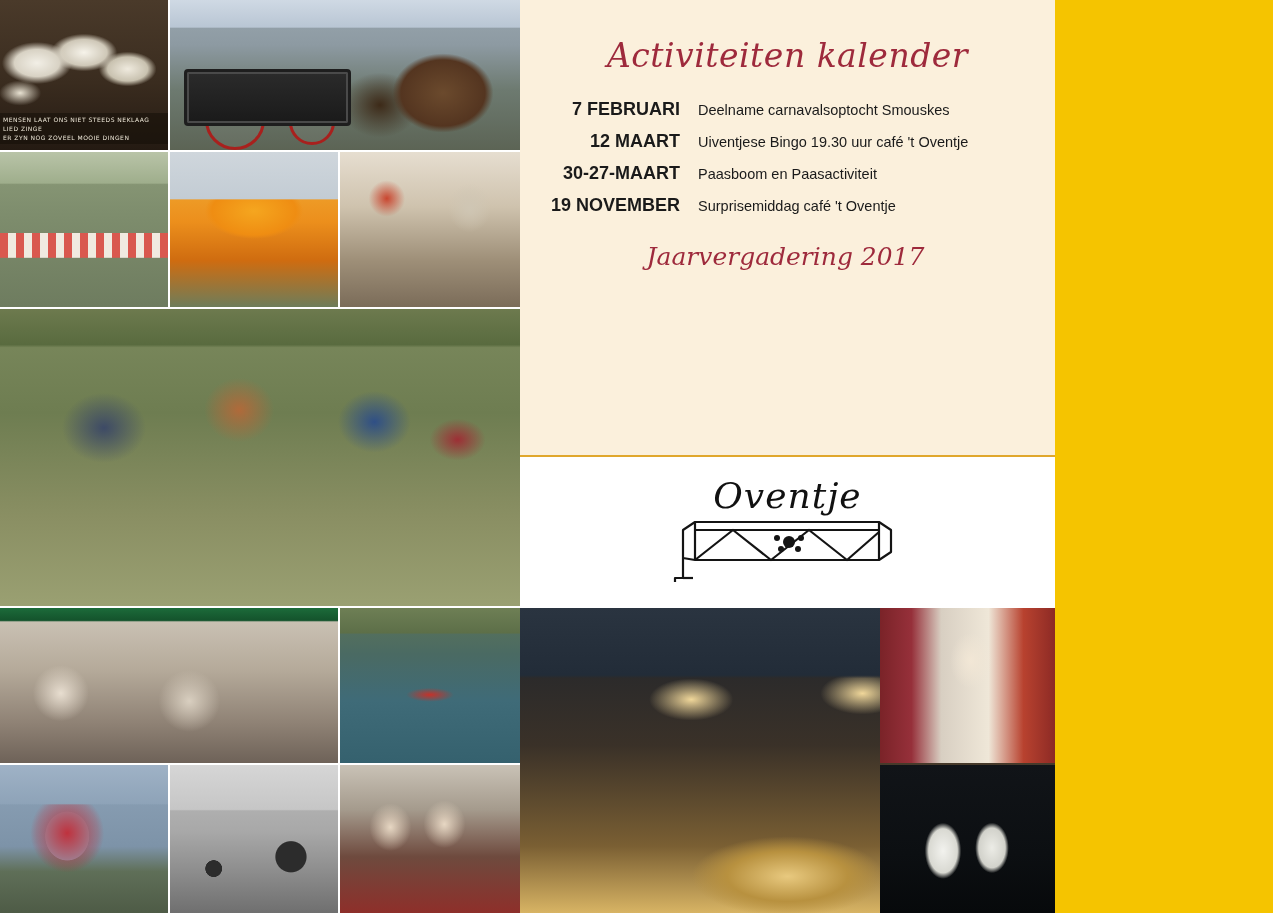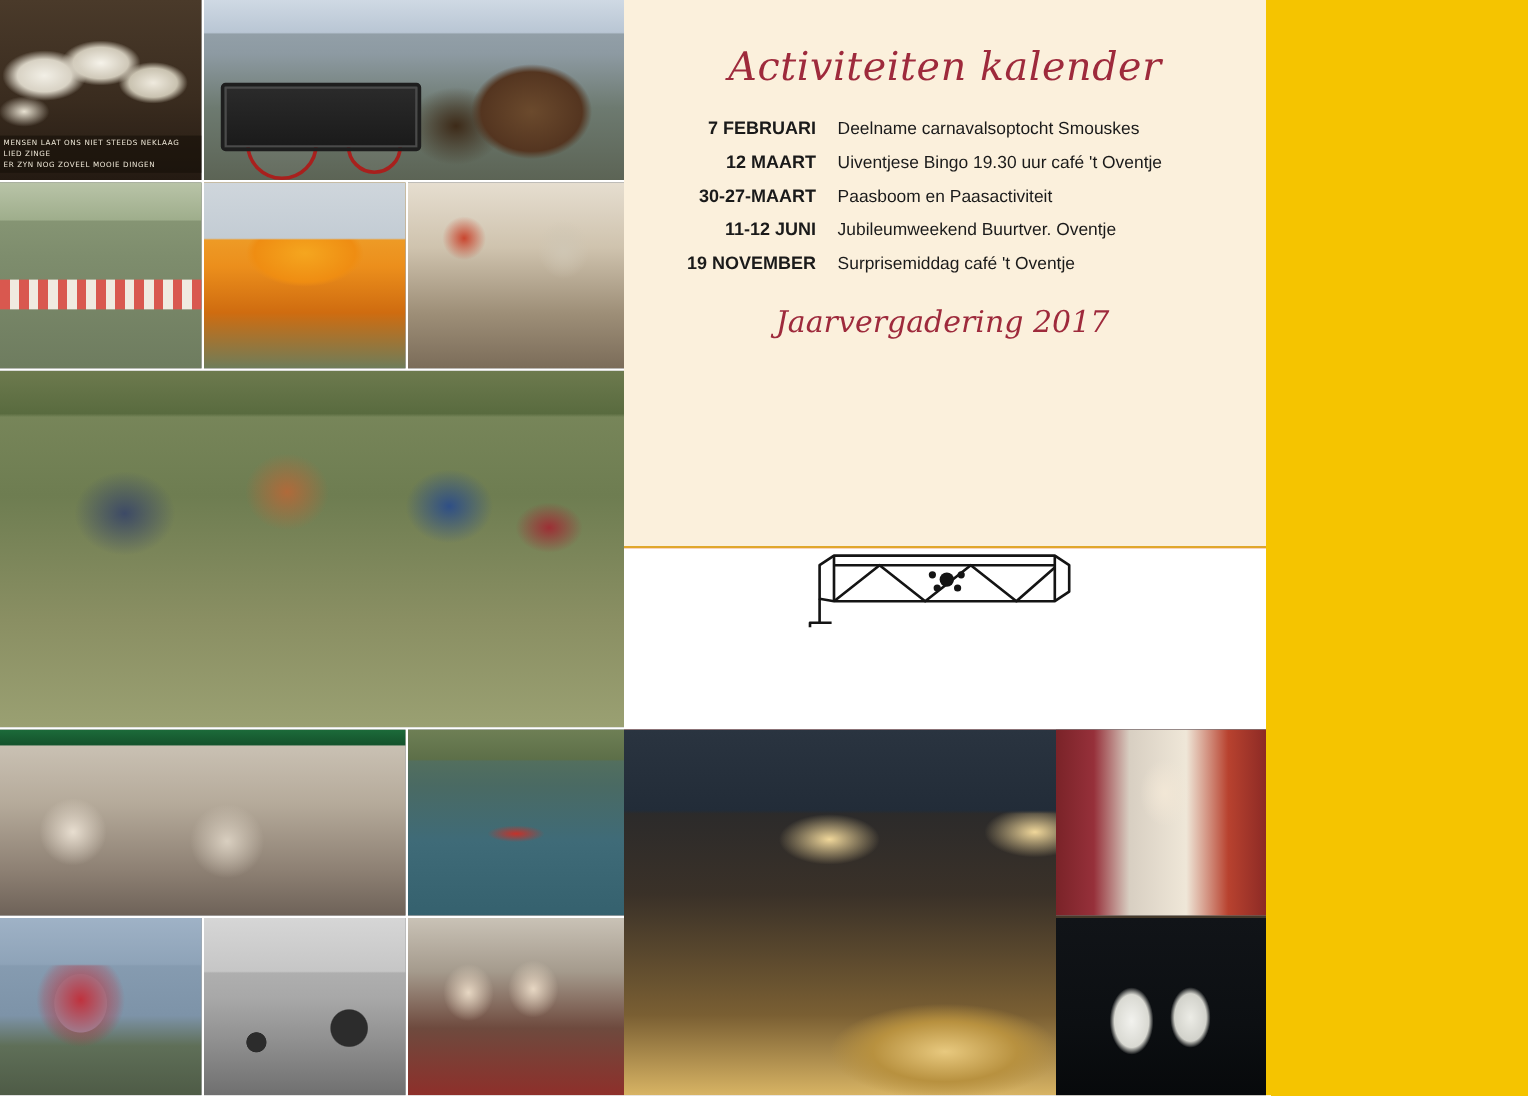--- a/index.html
+++ b/index.html
@@ -185,21 +185,21 @@
       linear-gradient(180deg,#111418 0%, #0c0f12 60%, #07090b 100%);
   }
 
   
   .center {
     position: absolute;
     left: 520px;
     top: 0;
     width: 535px;
     height: 877px;
-    background: #ef4444;
+    background: #0f172a;
     padding-left: 47px;
   }
   .calendar-card {
     position: absolute;
     left: 0; top: 0;
     width: 535px;
     height: 455px;
     background: #fbf0dc;
     border-bottom: 2px solid #e0a72c;
   }
@@ -222,21 +222,21 @@
   .cal-row {
     display: flex;
     align-items: baseline;
     margin-bottom: 11px;
   }
   .cal-date {
     width: 160px;
     text-align: right;
     padding-right: 18px;
     font-weight: bold;
-    font-size: 15px;
+    font-size: 18px;
     color: #1a1a1a;
     font-family: "Liberation Sans", sans-serif;
   }
   .cal-desc {
     font-size: 14.5px;
     color: #1a1a1a;
     font-family: "Liberation Sans", sans-serif;
   }
   .cal-subtitle {
     margin: 26px 4px 12px 0;
@@ -356,34 +356,31 @@
         </li>
         <li class="cal-row">
           <span class="cal-date">12 MAART</span>
           <span class="cal-desc">Uiventjese Bingo 19.30 uur café 't Oventje</span>
         </li>
         <li class="cal-row">
           <span class="cal-date">30-27-MAART</span>
           <span class="cal-desc">Paasboom en Paasactiviteit</span>
         </li>
         <li class="cal-row">
-          <span class="cal-date">11-12 JUNI</span>
-          <span class="cal-desc">Jubileumweekend Buurtver. Oventje</span>
-        </li>
-        <li class="cal-row">
           <span class="cal-date">19 NOVEMBER</span>
           <span class="cal-desc">Surprisemiddag café 't Oventje</span>
         </li>
       </ul>
 
       <div class="cal-subtitle">Jaarvergadering 2017</div>
 
     </div>
 
     <div class="logo-area">
+      <div class="logo-word">Oventje</div>
       <svg class="logo-draw" width="230" height="64" viewBox="0 0 230 64">
         <g fill="none" stroke="#141414" stroke-width="2.2" stroke-linejoin="round">
           <path d="M10 40 L10 12 L22 4 L206 4 L218 12 L218 34 L206 42 L22 42 Z"></path>
           <path d="M22 4 L22 42"></path>
           <path d="M206 4 L206 42"></path>
           <path d="M22 12 L206 12"></path>
           <path d="M22 42 L60 12 L98 42 L136 12 L174 42 L206 14"></path>
           <path d="M10 40 L10 60 L2 60 L2 64"></path>
           <path d="M10 60 L20 60"></path>
         </g>

